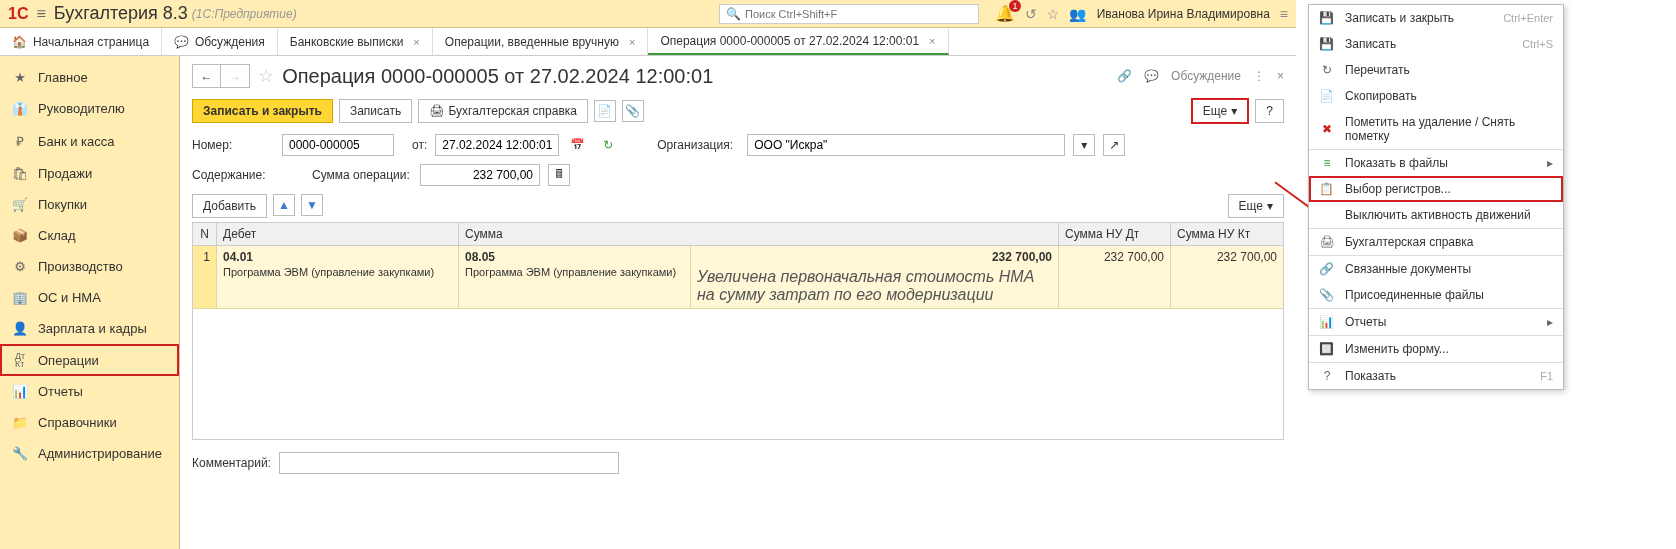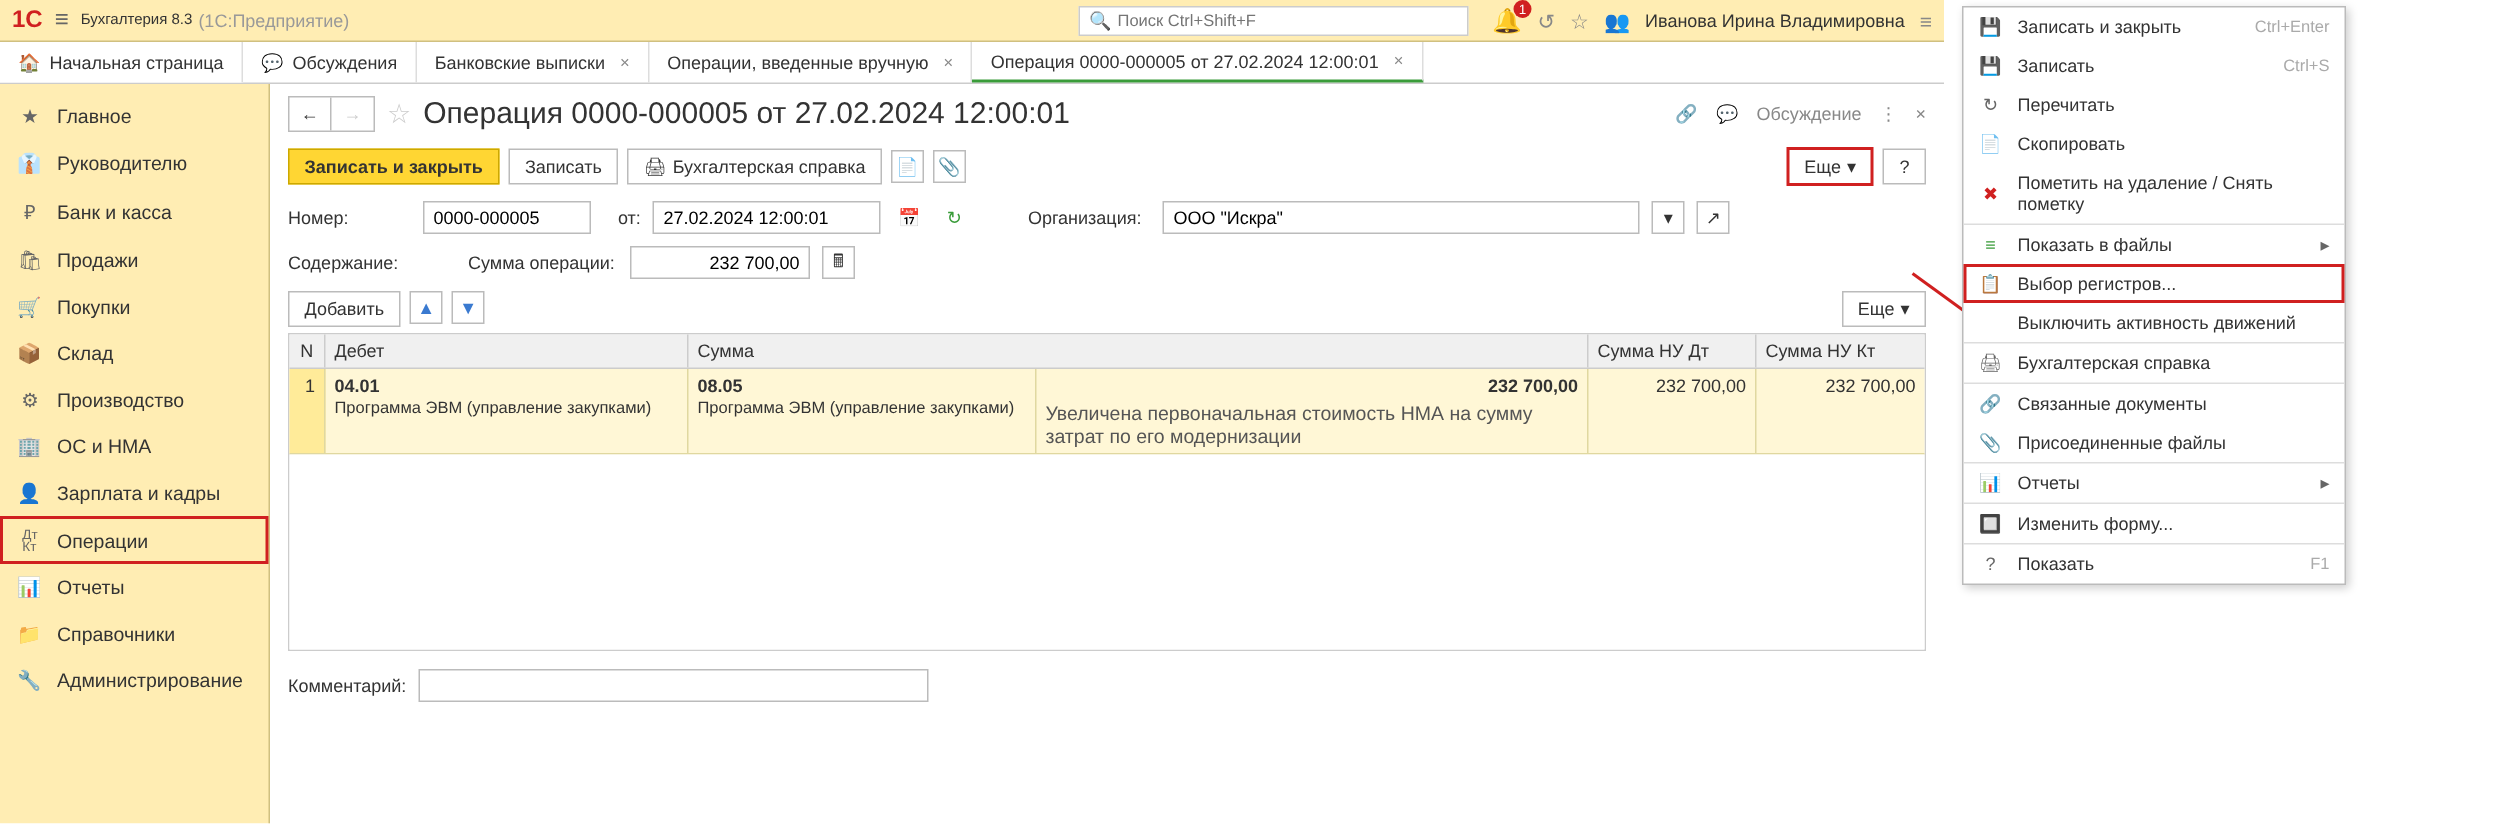--- a/index.html
+++ b/index.html
@@ -1,22 +1,22 @@
 <!DOCTYPE html>
 <html><head>
 <meta charset="utf-8">
 <style>
 * { box-sizing: border-box; margin: 0; padding: 0; font-family: Arial, sans-serif; }
 body { font-size: 12px; color: #333; background: #fff; }
 
 .header { background: #ffedb3; height: 28px; display: flex; align-items: center; padding: 0 8px; border-bottom: 1px solid #d0c080; }
 .logo { color: #d02020; font-weight: bold; font-size: 16px; margin-right: 8px; }
 .hamburger { margin-right: 8px; font-size: 16px; color: #666; }
-.app-title { font-size: 10px; }
-.app-subtitle { color: #999; margin-left: 4px; }
+.app-title { font-size: 18px; }
+.app-subtitle { color: #999; margin-left: 4px; font-style: italic; }
 .header-spacer { flex: 1; }
 .search-box { display: flex; align-items: center; background: #fff; border: 1px solid #ccc; padding: 2px 6px; width: 260px; height: 20px; }
 .search-box input { border: none; outline: none; flex: 1; font-size: 11px; }
 .search-icon { color: #888; margin-right: 4px; font-size: 12px; }
 .header-icons { display: flex; align-items: center; gap: 10px; margin-left: 16px; }
 .bell { position: relative; color: #3a9c3a; font-size: 16px; }
 .bell-badge { position: absolute; top: -4px; right: -6px; background: #d02020; color: #fff; border-radius: 50%; font-size: 9px; width: 12px; height: 12px; display: flex; align-items: center; justify-content: center; }
 .user-name { font-size: 12px; }
 .hdr-ico { color: #888; font-size: 14px; }
 
@@ -44,21 +44,21 @@
 .toolbar { display: flex; align-items: center; gap: 6px; margin-bottom: 10px; }
 .btn { border: 1px solid #bbb; background: #fff; padding: 4px 10px; cursor: pointer; font-size: 12px; display: flex; align-items: center; gap: 4px; }
 .btn.primary { background: #ffd633; border-color: #cca800; font-weight: bold; }
 .toolbar-spacer { flex: 1; }
 .btn.eshe { border: 2px solid #d02020; }
 
 .form-row { display: flex; align-items: center; gap: 8px; margin-bottom: 8px; }
 .form-label { width: 82px; font-size: 12px; }
 .form-input { border: 1px solid #bbb; padding: 3px 6px; font-size: 12px; }
 .num-input { width: 112px; }
-.date-input { width: 152px; }
+.date-input { width: 124px; }
 .org-input { width: 318px; }
 .sum-input { width: 120px; text-align: right; }
 .content-input { width: 315px; }
 .inline-ico { width: 22px; height: 22px; border: 1px solid #bbb; display: inline-flex; align-items: center; justify-content: center; }
 
 .sub-toolbar { display: flex; gap: 6px; margin-bottom: 4px; }
 
 .grid { border: 1px solid #ccc; }
 .grid-header { display: flex; background: #f0f0f0; border-bottom: 1px solid #ccc; }
 .grid-header > div { padding: 4px 6px; border-right: 1px solid #ccc; font-size: 12px; }
@@ -71,21 +71,21 @@
 .col-nukt { width: 112px; }
 
 .grid-row { display: flex; background: #fff7d6; border-bottom: 1px solid #e0d8a0; min-height: 48px; }
 .grid-row > div { padding: 4px 6px; border-right: 1px solid #e0d8a0; font-size: 12px; }
 .grid-row > div:last-child { border-right: none; }
 .cell-n { width: 24px; background: #ffeb99; text-align: right; }
 .account-num { font-weight: bold; margin-bottom: 2px; }
 .subconto { font-size: 11px; }
 .sum-cell { text-align: right; font-weight: bold; }
 .sum-val { display:block; margin-bottom: 4px; }
-.desc-cell { color: #555; font-size: 13px; }
+.desc-cell { font-style: italic; color: #555; font-size: 16px; }
 .nu-cell { text-align: right; }
 
 .grid-empty { height: 130px; background: #fff; }
 
 .comment-row { display: flex; align-items: center; gap: 8px; margin-top: 12px; }
 .comment-input { width: 340px; }
 
 
 .ctx-menu { position: absolute; background: #fff; border: 1px solid #bbb; box-shadow: 2px 2px 6px rgba(0,0,0,0.2); width: 256px; font-size: 12px; right: -268px; top: -52px; z-index: 10; }
 .ctx-item { display: flex; align-items: center; padding: 6px 10px; gap: 10px; cursor: pointer; }

